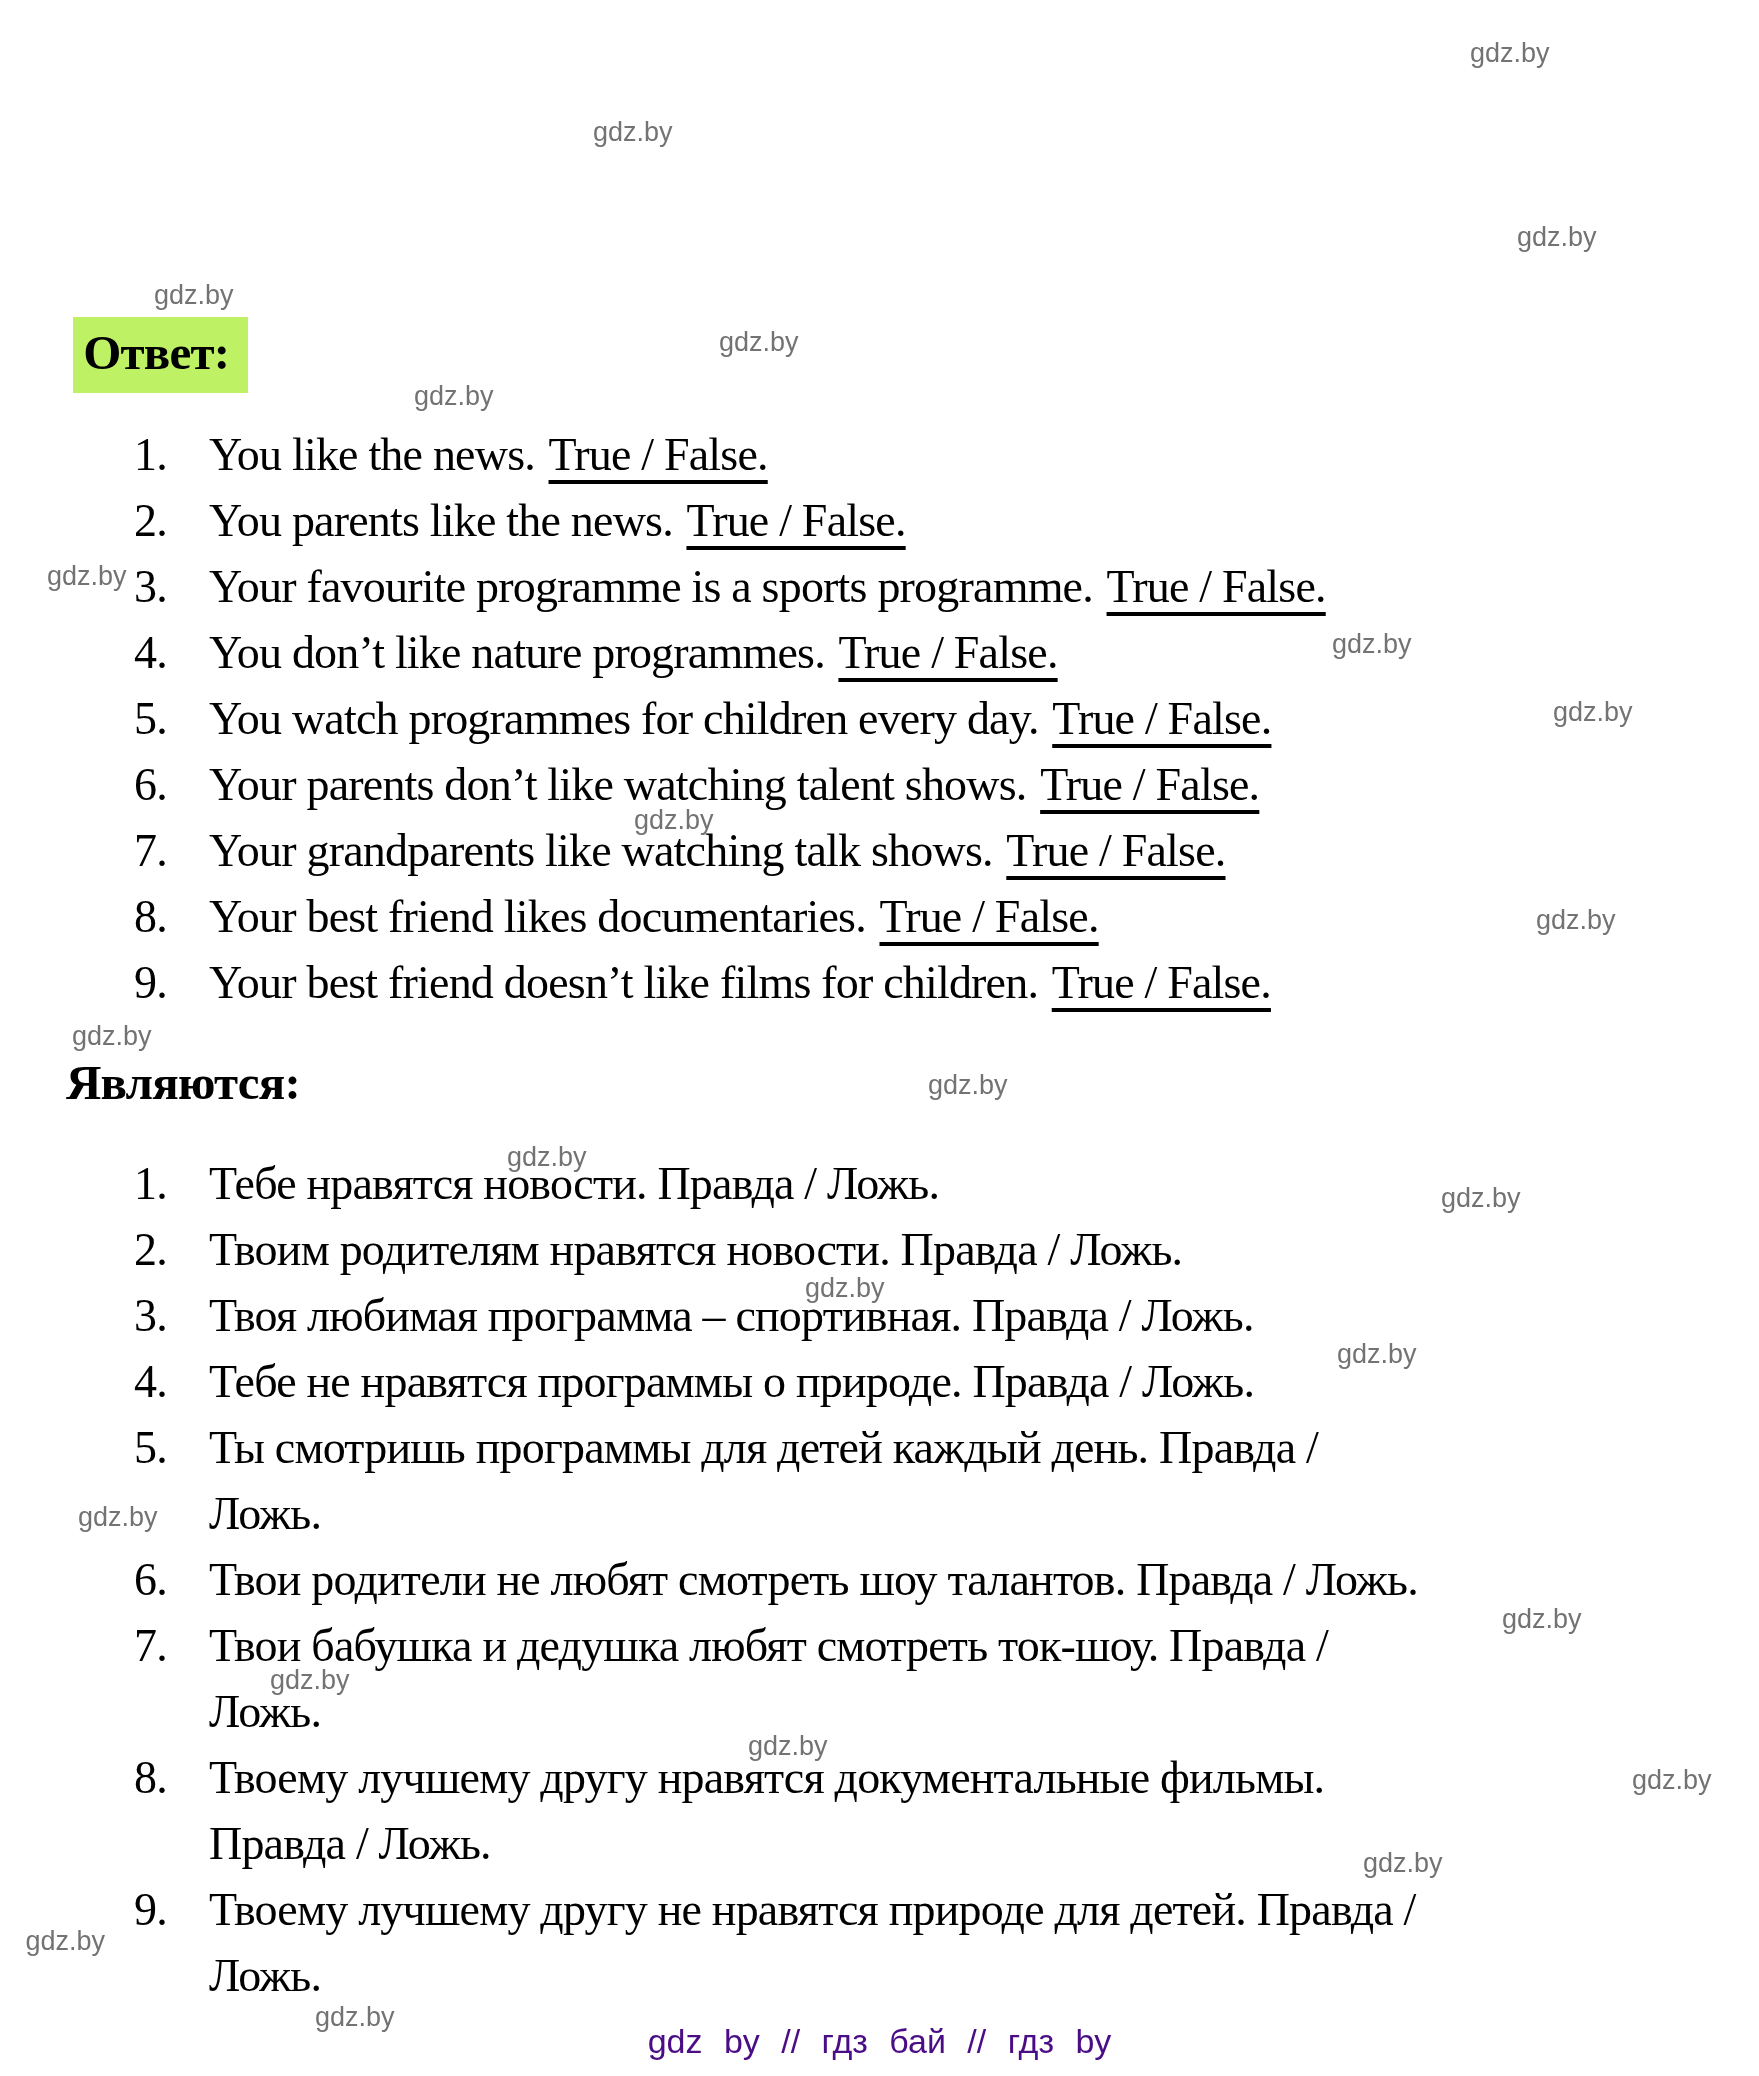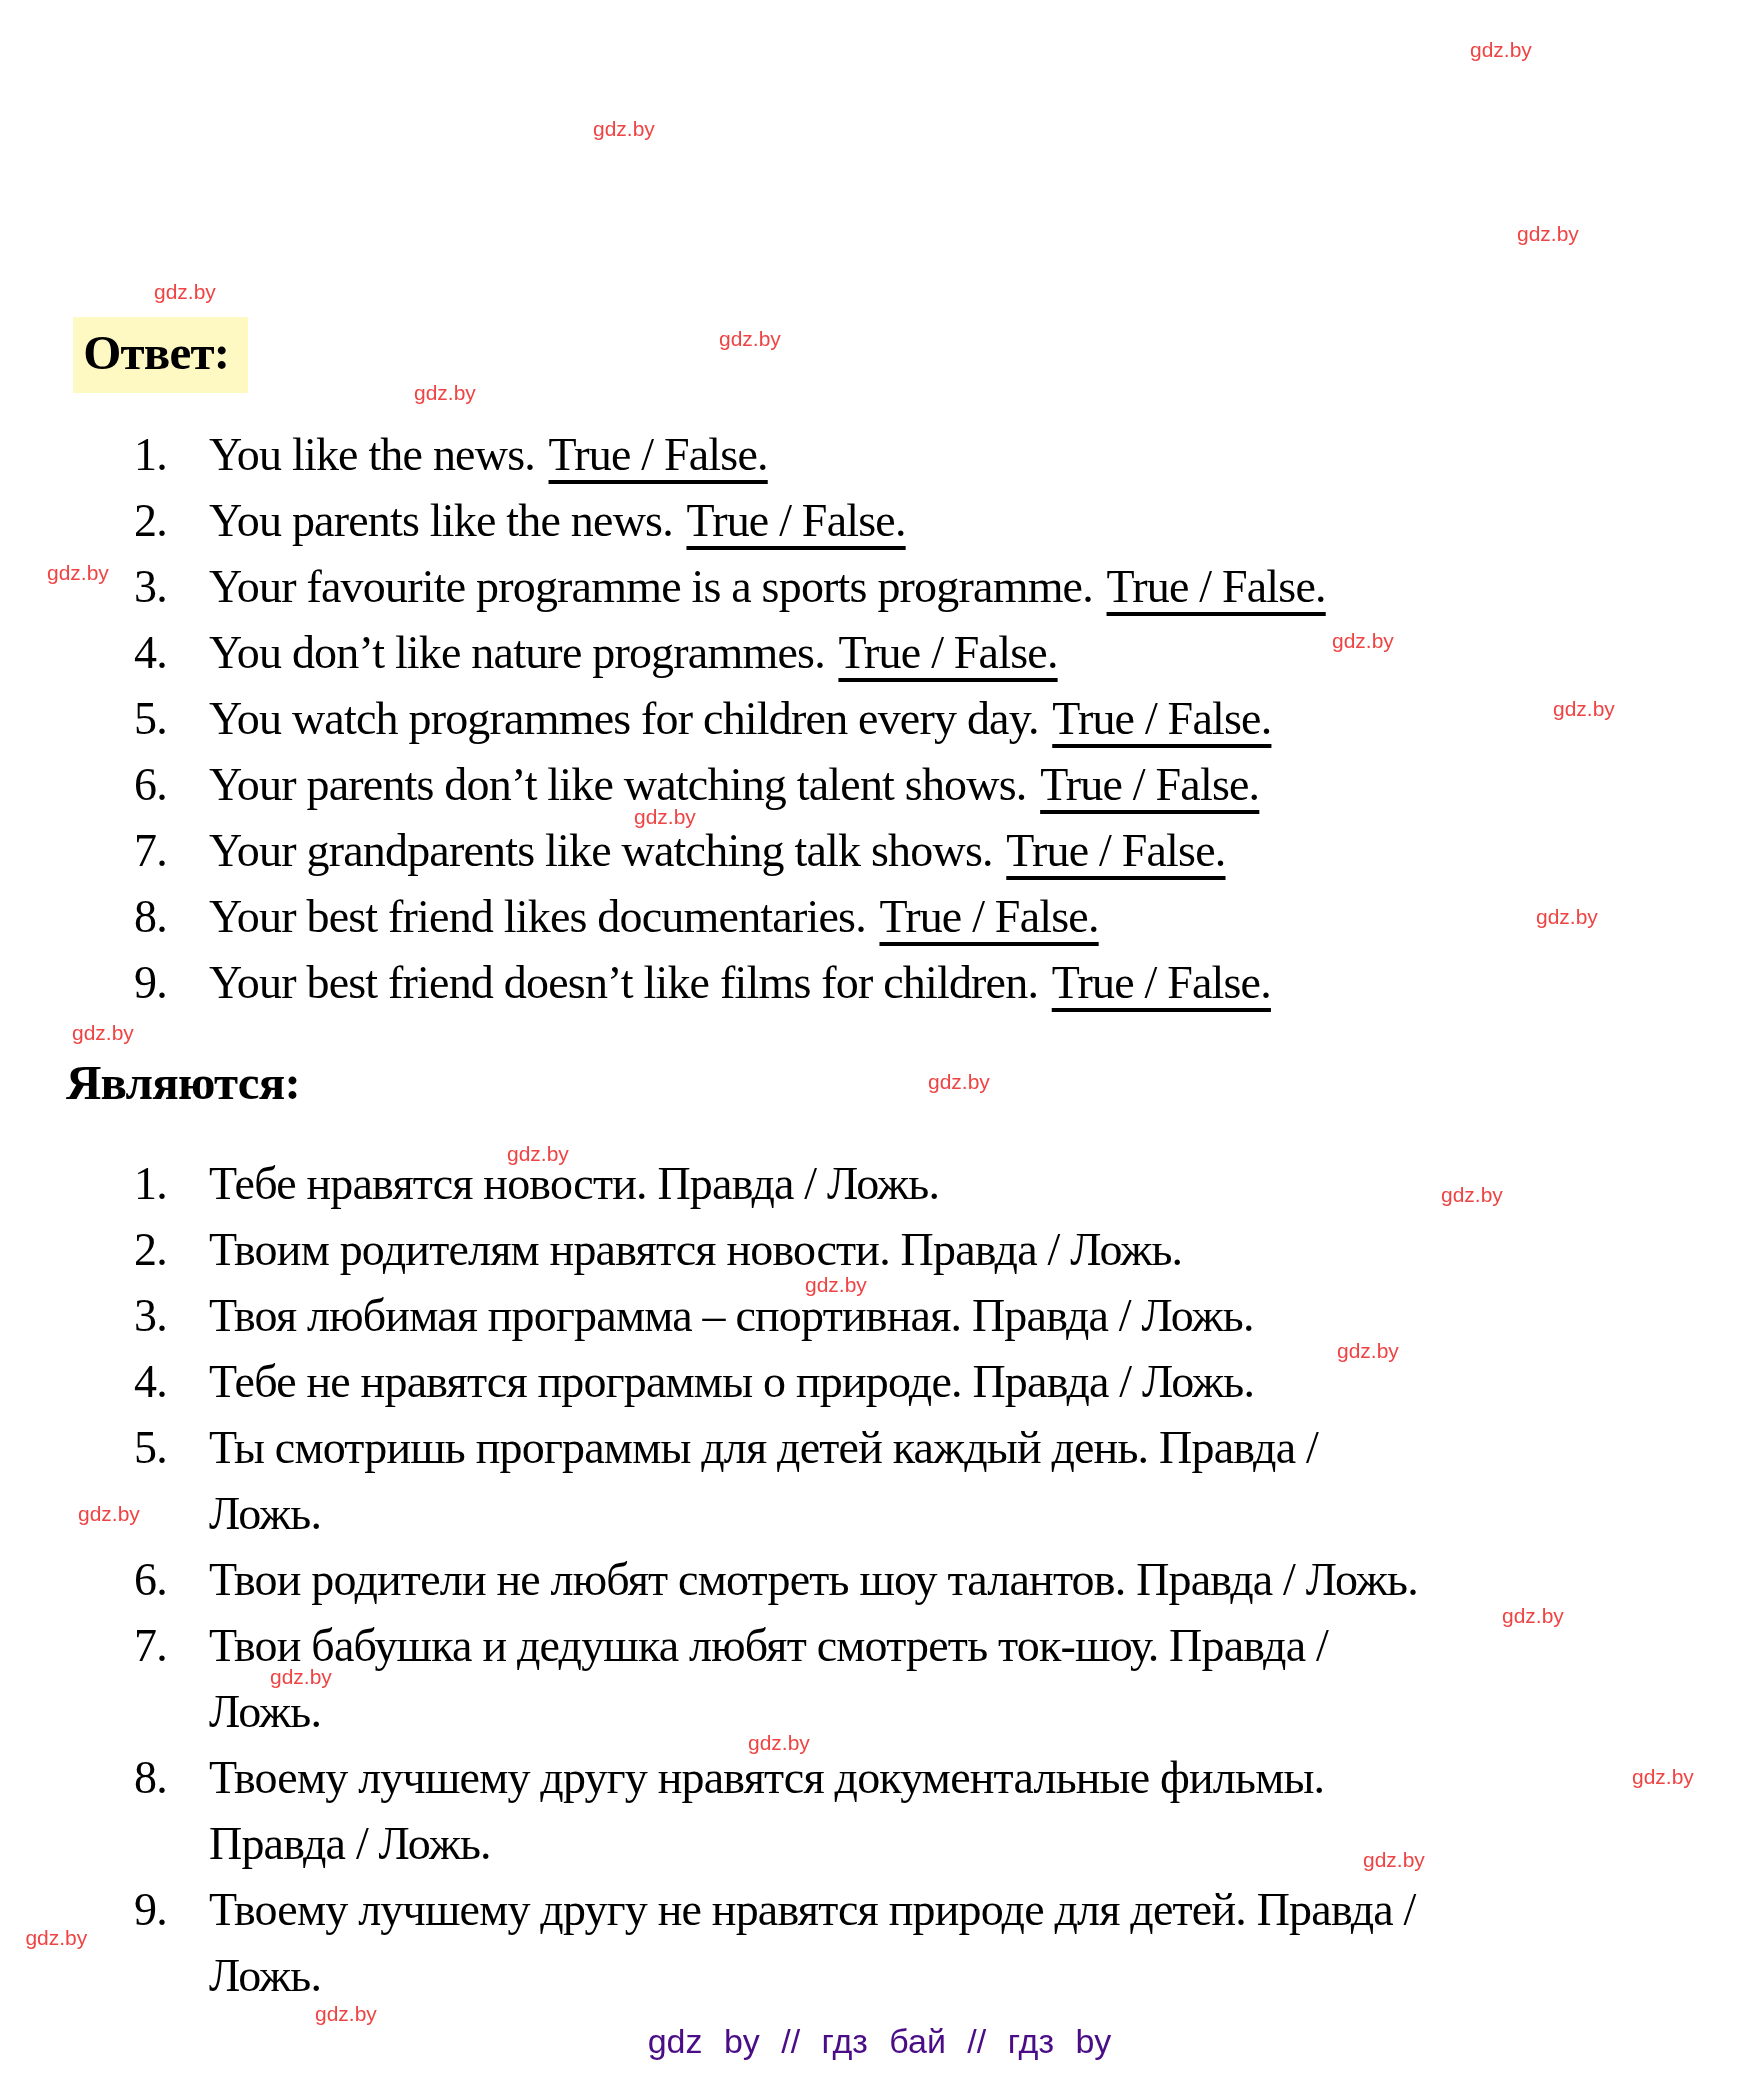--- a/index.html
+++ b/index.html
@@ -18,22 +18,22 @@
     top: 1.7px; left: 0;
     width: 100%;
     text-align: center;
     font-family: "Liberation Sans", sans-serif;
     font-size: 37px;
     color: #2FC92F;
   }
   .wm {
     position: absolute;
     font-family: "Liberation Sans", sans-serif;
-    font-size: 21px;
-    color: #ef4444;
+    font-size: 27px;
+    color: #737373;
     white-space: nowrap;
   }
   .title {
     position: absolute;
     left: 61px; top: 54px;
     font-size: 49px;
     font-weight: bold;
     letter-spacing: -0.8px;
     white-space: nowrap;
   }
@@ -44,21 +44,21 @@
     font-size: 47px;
     line-height: 81px;
     letter-spacing: -0.8px;
     white-space: pre-line;
   }
   .answer-label {
     position: absolute;
     left: 73px; top: 317px;
     font-size: 49px;
     font-weight: bold;
-    background: #fef9c3;
+    background: #bef264;
     padding: 6.8px 18.6px 12px 10.2px;
     letter-spacing: -0.8px;
   }
   .list {
     position: absolute;
     left: 134px;
     width: 1424px;
     font-size: 46px;
     letter-spacing: -0.8px;
   }

